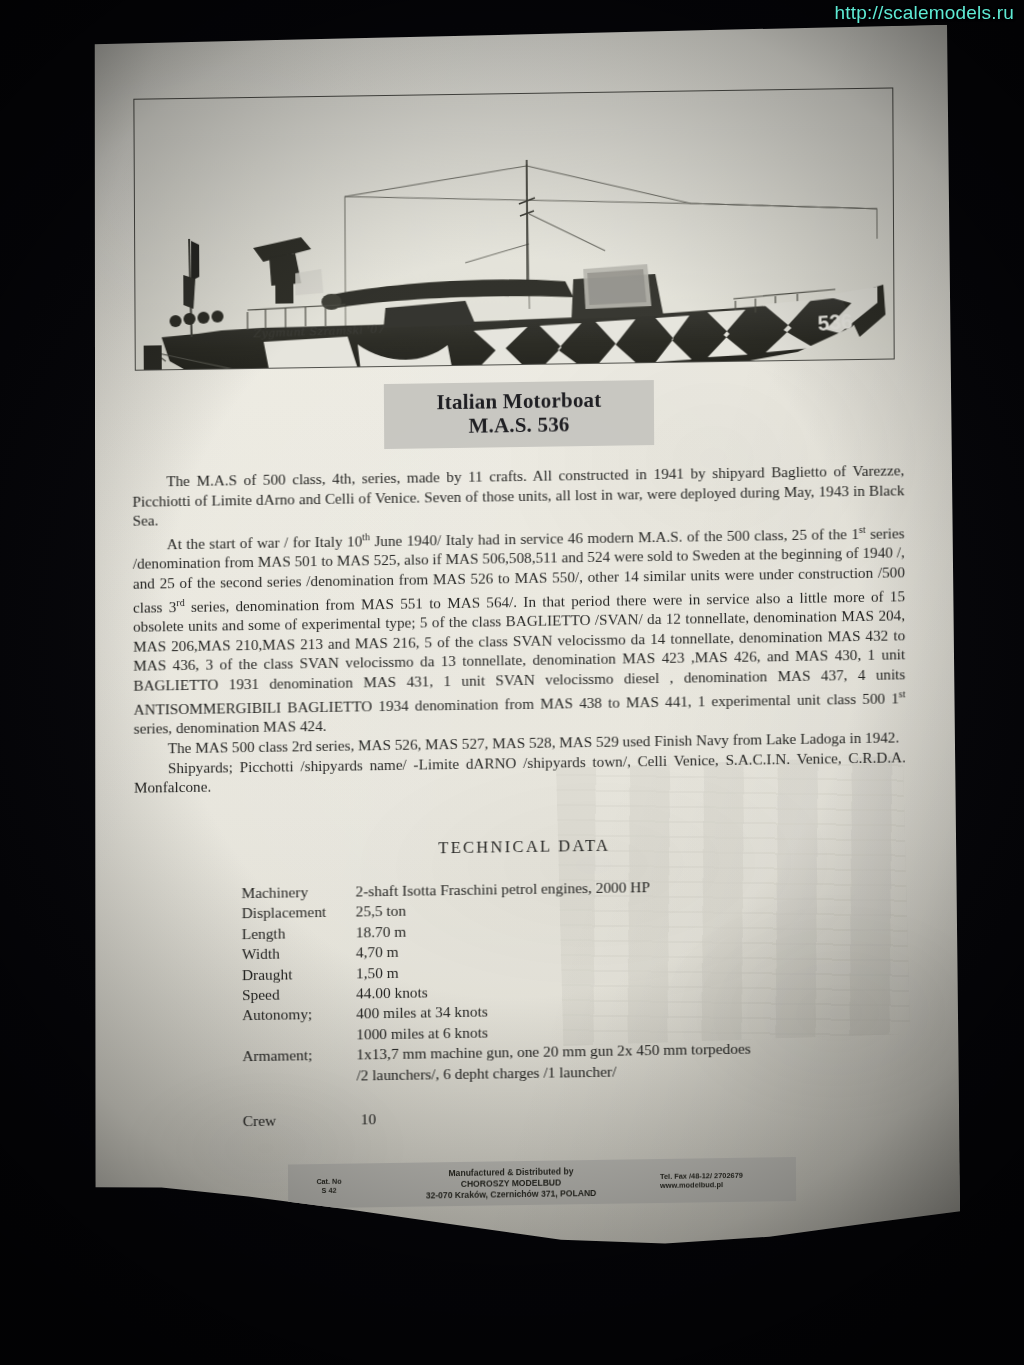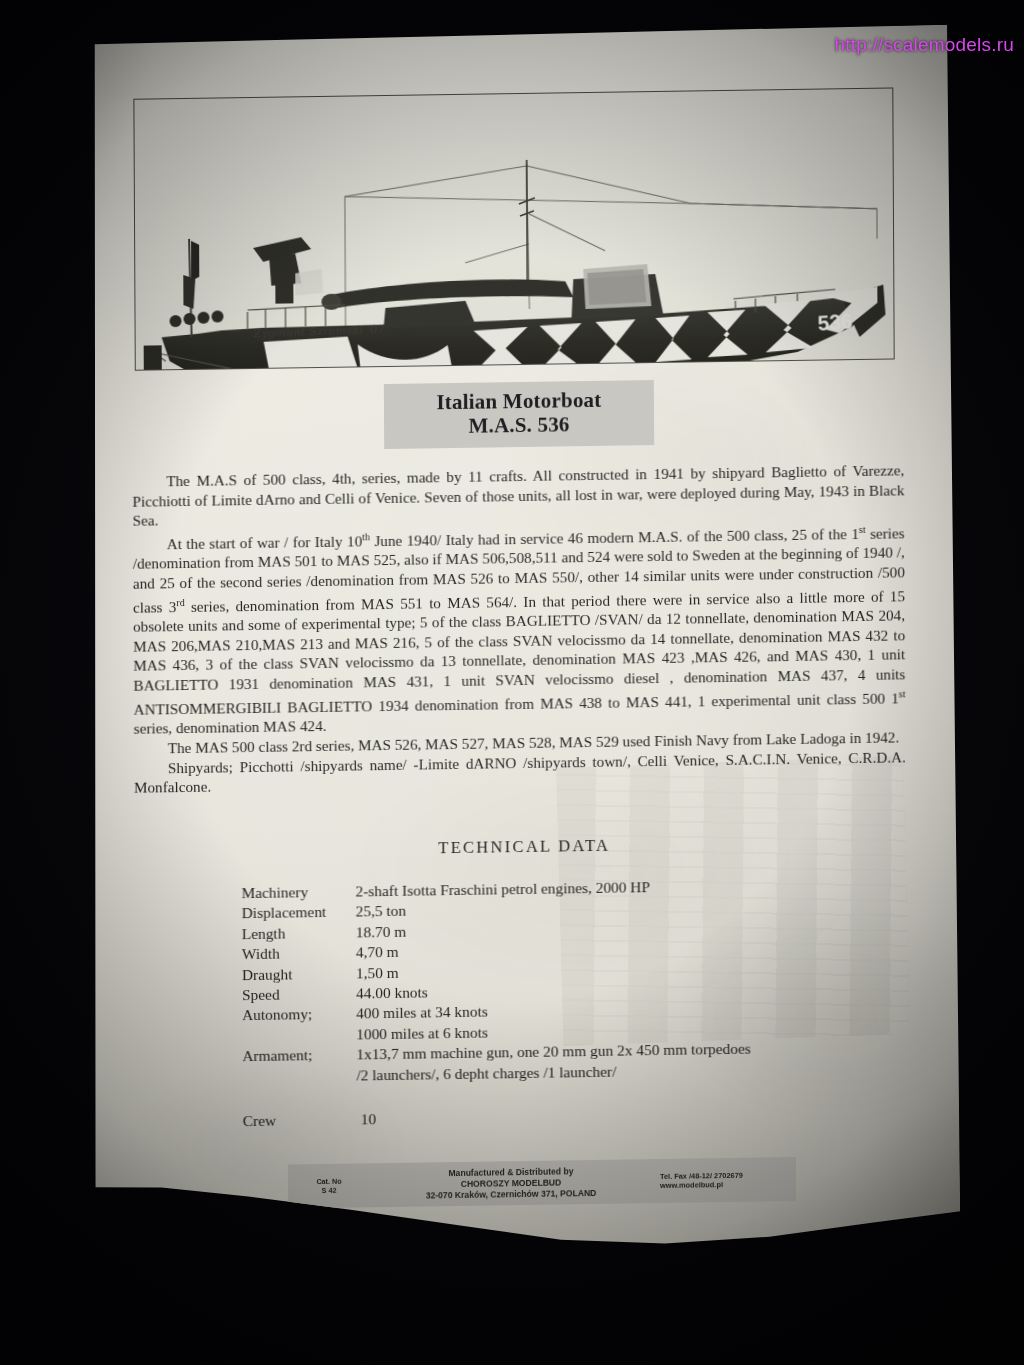--- a/index.html
+++ b/index.html
@@ -38,27 +38,26 @@
         rgba(0,0,0,0.62) 100%);
     mix-blend-mode: normal;
     z-index: 60;
   }
 
   
   #watermark {
     position: absolute;
     top: 2px;
     right: 10px;
-    color: #d946ef;
+    color: #5eead4;
     font-family: "Liberation Sans", sans-serif;
     font-size: 19px;
     letter-spacing: 0.2px;
     z-index: 70;
     text-shadow: 0 0 3px rgba(0,0,0,0.9);
-    margin-top: 32px;
   }
 
   
   #paper {
     position: absolute;
     left: 86px;
     top: 31px;
     width: 868px;
     height: 1265px;
     background:

